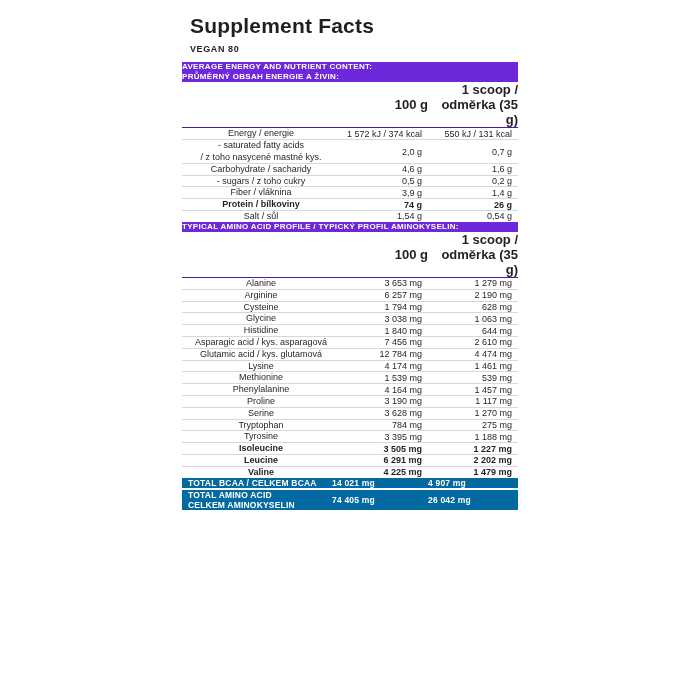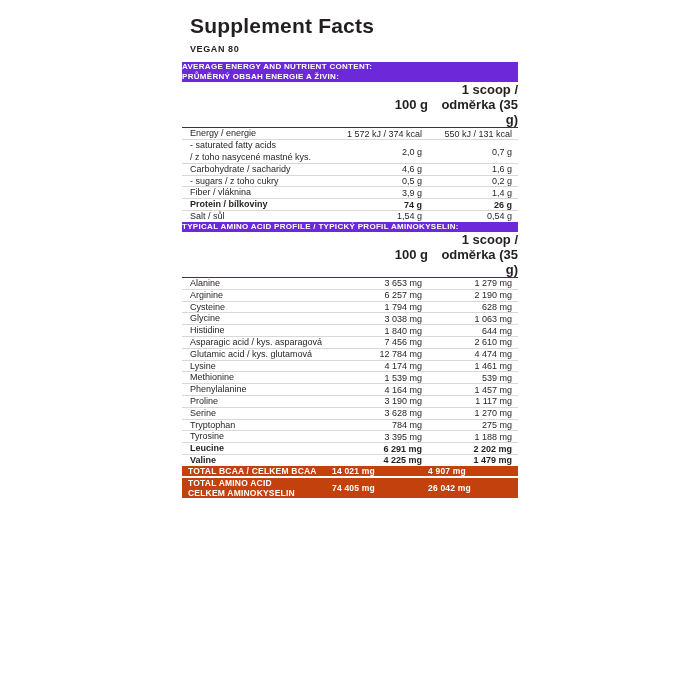--- a/index.html
+++ b/index.html
@@ -66,38 +66,38 @@
     padding: 3px 6px 3px 0;
     border-bottom: 1px solid #4c1d95;
   }
   .row td {
     font-size: 9px;
     padding: 3.6px 0 3.6px 0;
     border-bottom: 1px solid #d7d8da;
   }
   .row td.name {
     padding-left: 8px;
-    text-align: left;
+    text-align: center;
     line-height: 1.2;
   }
   .row td.v1, .row td.v2 {
     text-align: right;
     padding-right: 6px;
     white-space: nowrap;
   }
   .row.bold td { font-weight: bold; }
   .row.two-line td.name { line-height: 1.25; }
   .nb td { border-bottom: none; }
   .sep-row td {
     height: 0;
     padding: 0;
     border-bottom: none;
   }
   .blackrow td {
-    background: #c2410c;
+    background: #0369a1;
     color: #ffffff;
     font-size: 8.5px;
     font-weight: bold;
     padding: 5px 0;
     letter-spacing: 0.2px;
   }
   .blackrow td.name { padding-left: 6px; }
   .blackrow td.v1, .blackrow td.v2 { padding-right: 6px; margin-top: 16px; }
   .blackrow td .l2 { display: block; }
   .colw1 { width: 150px; }
@@ -241,20 +241,25 @@
           <td class="name">Tryptophan</td>
           <td class="v1">784 mg</td>
           <td class="v2">275 mg</td>
         </tr>
         <tr class="row">
           <td class="name">Tyrosine</td>
           <td class="v1">3 395 mg</td>
           <td class="v2">1 188 mg</td>
         </tr>
         <tr class="row bold">
+          <td class="name">Isoleucine</td>
+          <td class="v1">3 505 mg</td>
+          <td class="v2">1 227 mg</td>
+        </tr>
+        <tr class="row bold">
           <td class="name">Leucine</td>
           <td class="v1">6 291 mg</td>
           <td class="v2">2 202 mg</td>
         </tr>
         <tr class="row bold nb">
           <td class="name">Valine</td>
           <td class="v1">4 225 mg</td>
           <td class="v2">1 479 mg</td>
         </tr>
 

